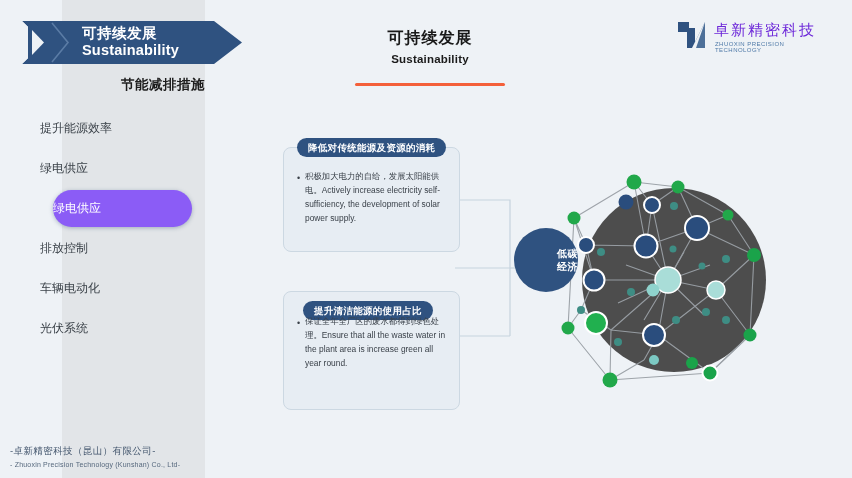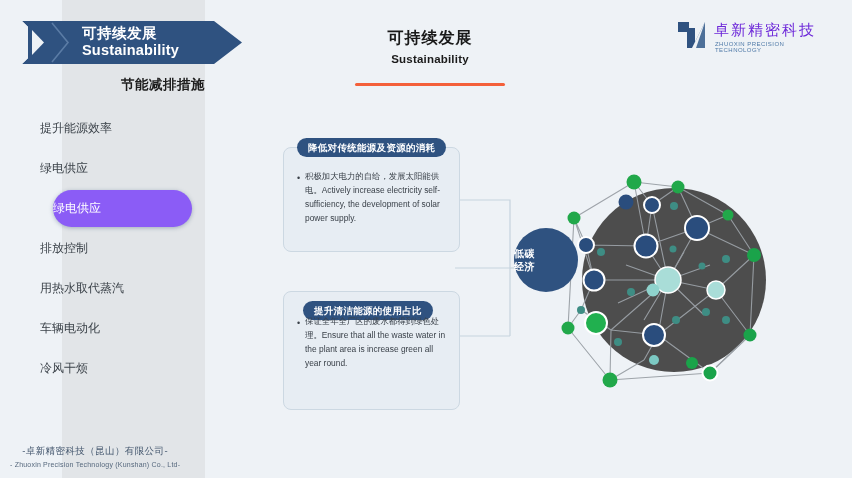--- a/index.html
+++ b/index.html
@@ -105,30 +105,30 @@
   .card-body .txt{display:block;margin-left:8px;}
 
   
   .connector{position:absolute;left:455px;top:160px;width:110px;height:200px;}
 
   
   .core-circle{
     position:absolute;left:514px;top:228px;width:64px;height:64px;
     background:#2f5280;border-radius:50%;
     color:#fff;font-size:10px;font-weight:bold;
-    display:flex;flex-direction:column;align-items:flex-start;justify-content:center;
+    display:flex;flex-direction:column;align-items:flex-end;justify-content:center;
     line-height:1.35;letter-spacing:.5px;
   }
 
   
   .sphere{position:absolute;left:556px;top:160px;width:240px;height:240px;}
 
   
   .footer{position:absolute;left:10px;bottom:10px;}
-  .footer-cn{font-size:9.5px;color:#44576e;letter-spacing:.4px;text-align:center;}
+  .footer-cn{font-size:9.5px;color:#44576e;letter-spacing:.4px;}
   .footer-en{font-size:7px;color:#56687d;letter-spacing:.2px;margin-top:3px;}
 </style>
 </head>
 <body>
 
 <div class="slide">
 
   <div class="side-panel"></div>
 
   <div class="banner">
@@ -145,23 +145,22 @@
     </div>
   </div>
 
   <div class="side-panel-title">节能减排措施</div>
 
   <div class="side-menu">
     <div class="menu-item">提升能源效率</div>
     <div class="menu-item">绿电供应</div>
     <div class="menu-item active">绿电供应</div>
     <div class="menu-item">排放控制</div>
-    <div class="menu-item">用热水取代蒸汽</div>
     <div class="menu-item">车辆电动化</div>
-    <div class="menu-item">冷风干烦</div>
+    <div class="menu-item">光伏系统</div>
   </div>
 
   <div class="main-title">
     <div class="cn">可持续发展</div>
     <div class="en">Sustainability</div>
   </div>
   <div class="title-rule"></div>
 
   <div class="logo">
     <svg class="logo-mark" viewBox="0 0 30 30">

